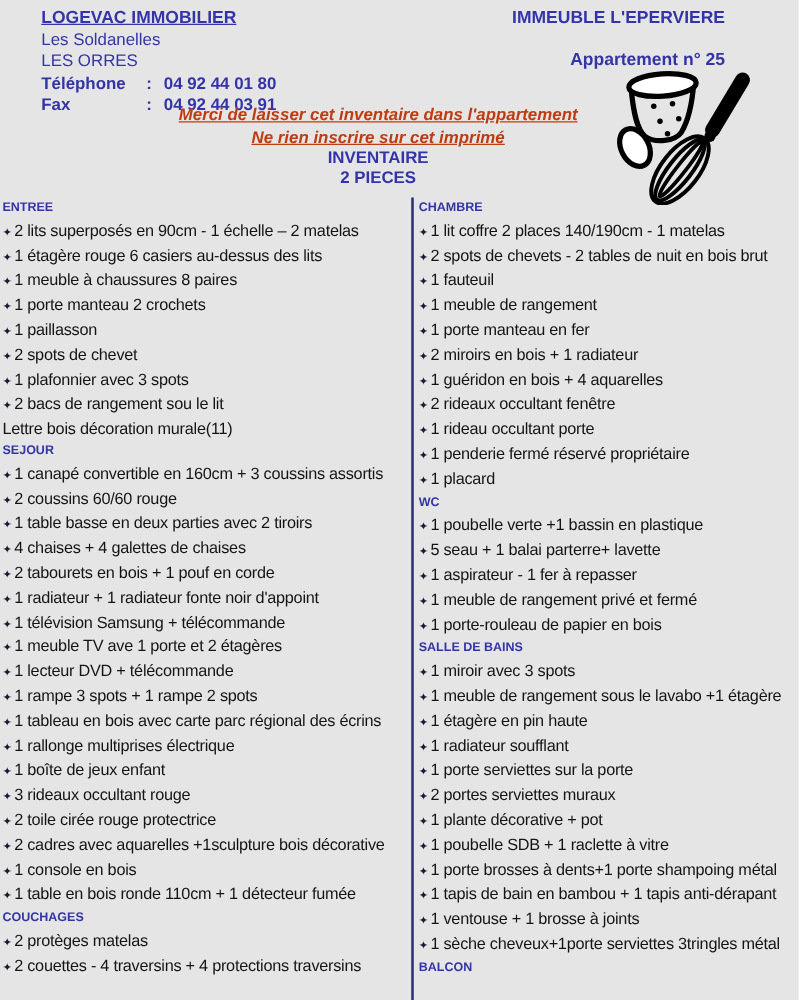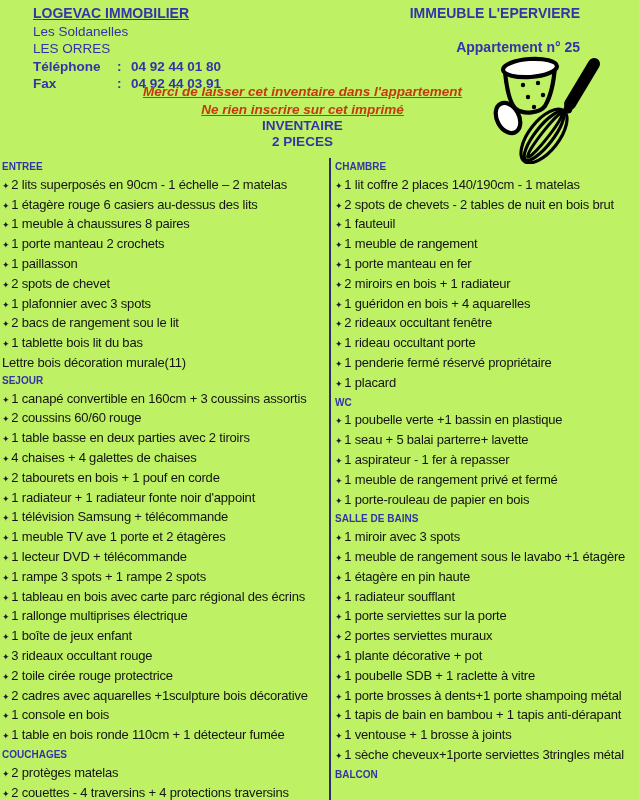--- a/index.html
+++ b/index.html
@@ -1,17 +1,17 @@
 <!DOCTYPE html>
 <html><head>
 <meta charset="utf-8">
 <style>
   html,body{margin:0;padding:0;background:#ffffff;}
   .page{
-    position:relative;width:639px;height:800px;background:#bef264;
+    position:relative;width:639px;height:800px;background:#e5e5e5;
     font-family:"Liberation Sans",sans-serif;color:#141414;overflow:hidden;
   }
   
   .hdr-left{position:absolute;left:33px;top:5px;color:#3434a8;}
   .hdr-line{line-height:17.5px;font-size:13.5px;white-space:pre;}
   .company{font-weight:bold;text-decoration:underline;font-size:14px;}
   .contact{font-weight:bold;}
   .contact .label{display:inline-block;width:84px;}
   .contact .colon{display:inline-block;width:14px;}
   
@@ -89,21 +89,20 @@
     <div class="col-left" id="col-left">
         <div class="section-heading">ENTREE</div>
         <div class="item"><span class="bullet">✦</span><span>2 lits superposés en 90cm - 1 échelle – 2 matelas</span></div>
         <div class="item"><span class="bullet">✦</span><span>1 étagère rouge 6 casiers au-dessus des lits</span></div>
         <div class="item"><span class="bullet">✦</span><span>1 meuble à chaussures 8 paires</span></div>
         <div class="item"><span class="bullet">✦</span><span>1 porte manteau 2 crochets</span></div>
         <div class="item"><span class="bullet">✦</span><span>1 paillasson</span></div>
         <div class="item"><span class="bullet">✦</span><span>2 spots de chevet</span></div>
         <div class="item"><span class="bullet">✦</span><span>1 plafonnier avec 3 spots</span></div>
         <div class="item"><span class="bullet">✦</span><span>2 bacs de rangement sou le lit</span></div>
-        <div class="item"><span class="bullet">✦</span><span>1 tablette bois lit du bas</span></div>
         <div class="item"><span>Lettre bois décoration murale(11)</span></div>
         <div class="section-heading">SEJOUR</div>
         <div class="item"><span class="bullet">✦</span><span>1 canapé convertible en 160cm + 3 coussins assortis</span></div>
         <div class="item"><span class="bullet">✦</span><span>2 coussins 60/60 rouge</span></div>
         <div class="item"><span class="bullet">✦</span><span>1 table basse en deux parties avec 2 tiroirs</span></div>
         <div class="item"><span class="bullet">✦</span><span>4 chaises + 4 galettes de chaises</span></div>
         <div class="item"><span class="bullet">✦</span><span>2 tabourets en bois  + 1 pouf en corde</span></div>
         <div class="item"><span class="bullet">✦</span><span>1 radiateur + 1 radiateur fonte noir d'appoint</span></div>
         <div class="item"><span class="bullet">✦</span><span>1 télévision Samsung + télécommande</span></div>
         <div class="item"><span class="bullet">✦</span><span>1 meuble TV ave 1 porte et 2 étagères</span></div>
@@ -130,21 +129,21 @@
         <div class="item"><span class="bullet">✦</span><span>1 meuble de rangement</span></div>
         <div class="item"><span class="bullet">✦</span><span>1 porte manteau en fer</span></div>
         <div class="item"><span class="bullet">✦</span><span>2 miroirs en bois + 1 radiateur</span></div>
         <div class="item"><span class="bullet">✦</span><span>1 guéridon en bois + 4 aquarelles</span></div>
         <div class="item"><span class="bullet">✦</span><span>2 rideaux occultant fenêtre</span></div>
         <div class="item"><span class="bullet">✦</span><span>1 rideau occultant porte</span></div>
         <div class="item"><span class="bullet">✦</span><span>1 penderie fermé réservé propriétaire</span></div>
         <div class="item"><span class="bullet">✦</span><span>1 placard</span></div>
         <div class="section-heading">WC</div>
         <div class="item"><span class="bullet">✦</span><span>1 poubelle verte +1 bassin en plastique</span></div>
-        <div class="item"><span class="bullet">✦</span><span>1 seau + 5 balai parterre+ lavette</span></div>
+        <div class="item"><span class="bullet">✦</span><span>5 seau + 1 balai parterre+ lavette</span></div>
         <div class="item"><span class="bullet">✦</span><span>1 aspirateur - 1 fer à repasser</span></div>
         <div class="item"><span class="bullet">✦</span><span>1 meuble de rangement privé et fermé</span></div>
         <div class="item"><span class="bullet">✦</span><span>1 porte-rouleau de papier en bois</span></div>
         <div class="section-heading">SALLE DE BAINS</div>
         <div class="item"><span class="bullet">✦</span><span>1 miroir avec 3 spots</span></div>
         <div class="item"><span class="bullet">✦</span><span>1 meuble de rangement sous le lavabo +1 étagère</span></div>
         <div class="item"><span class="bullet">✦</span><span>1 étagère en pin haute</span></div>
         <div class="item"><span class="bullet">✦</span><span>1 radiateur soufflant</span></div>
         <div class="item"><span class="bullet">✦</span><span>1 porte serviettes sur la porte</span></div>
         <div class="item"><span class="bullet">✦</span><span>2 portes serviettes muraux</span></div>

